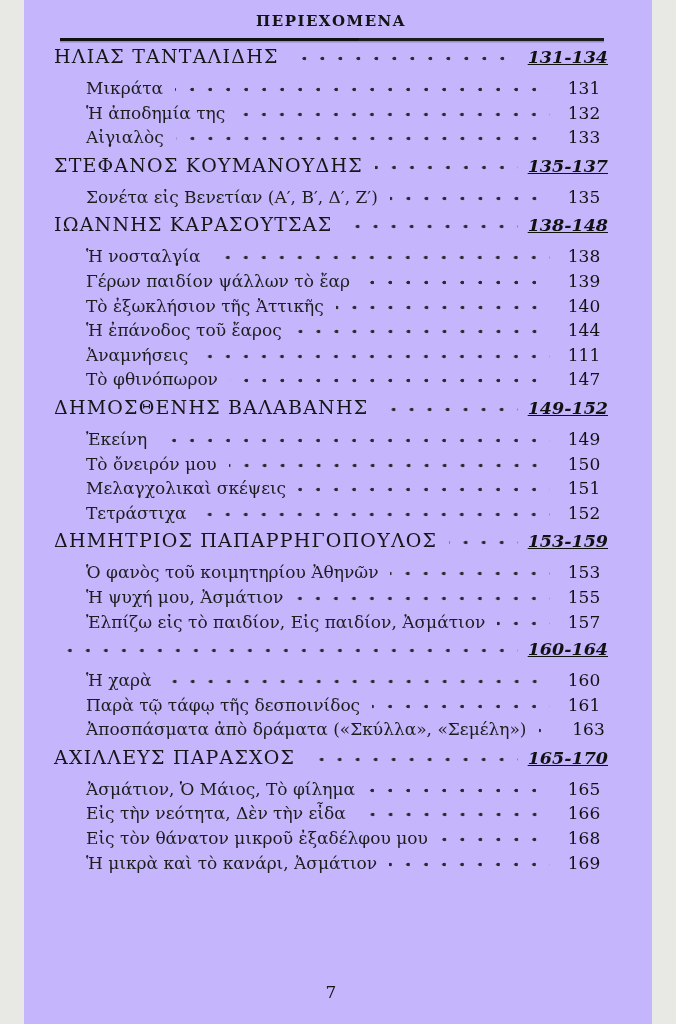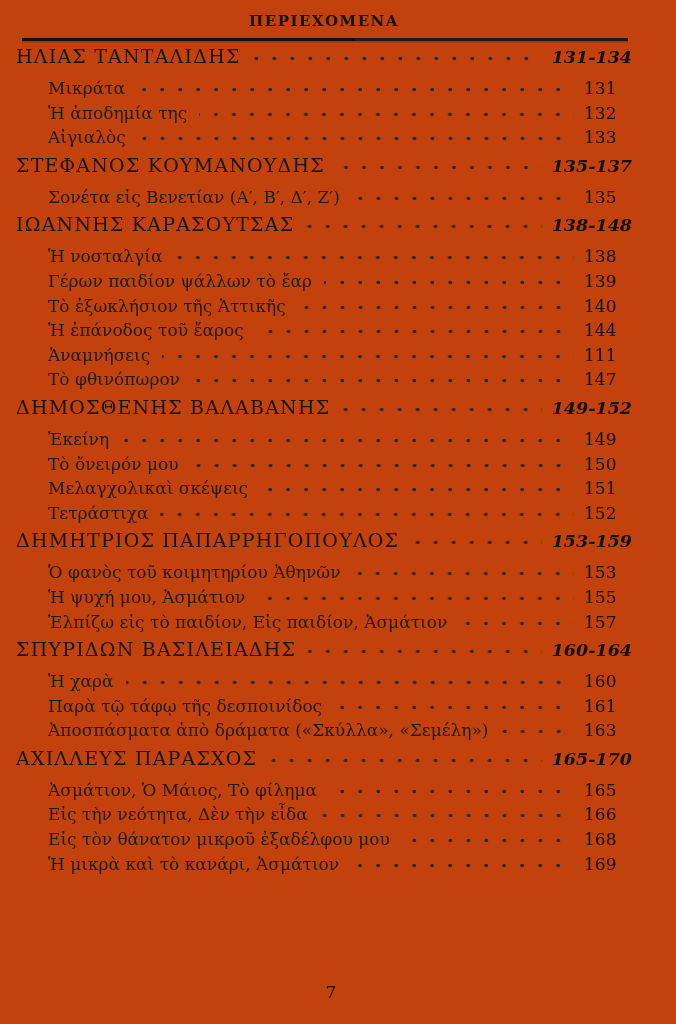--- a/index.html
+++ b/index.html
@@ -2,27 +2,27 @@
 <html><head>
 <meta charset="utf-8">
 <style>
   html, body { margin: 0; padding: 0; }
   body {
     background: #e8e8e4;
     font-family: "DejaVu Serif", "Liberation Serif", serif;
   }
   .page {
     position: relative;
-    width: 676px;
+    width: 628px;
     height: 1024px;
     margin: 0 auto;
-    background: #c2410c;
+    background: #c4b5fd;
     color: #1b1b1b;
     box-sizing: border-box;
-    padding: 12px 44px 0 16px;
+    padding: 12px 44px 0 30px;
     overflow: hidden;
   }
   .running-head {
     text-align: center;
     font-weight: bold;
     font-size: 15px;
     line-height: 18px;
     letter-spacing: 1.5px;
     color: #141414;
   }
@@ -47,34 +47,35 @@
     color: #161616;
   }
   .pages.range {
     font-style: italic;
     font-weight: bold;
     font-size: 17.5px;
     min-width: 64px;
     text-align: right;
     white-space: nowrap;
     color: #121212;
+    text-decoration: underline;
   }
   .entries { margin-top: 6px; }
   .entry-row {
     line-height: 24.6px;
     font-size: 17px;
     padding-left: 32px;
   }
   .title {
     white-space: nowrap;
     color: #1d1d1d;
   }
   .page-num {
     min-width: 48px;
-    text-align: left;
+    text-align: center;
     font-size: 17px;
     white-space: nowrap;
     color: #121212;
   }
   .leader {
     flex: 1;
     align-self: baseline;
     height: 5px;
     margin: 0 10px 0 12px;
     transform: translateY(-2px);
@@ -244,21 +245,20 @@
   <div class="row entry-row">
     <span class="title">Ἐλπίζω εἰς τὸ παιδίον, Εἰς παιδίον, Ἀσμάτιον</span>
     <span class="leader"></span>
     <span class="page-num">157</span>
   </div>
 </div>
   </section>
 
   <section class="section">
     <div class="row heading-row">
-      <span class="author">ΣΠΥΡΙΔΩΝ ΒΑΣΙΛΕΙΑΔΗΣ</span>
       <span class="leader"></span>
       <span class="pages range">160-164</span>
     </div>
     <div class="entries">
   <div class="row entry-row">
     <span class="title">Ἡ χαρὰ</span>
     <span class="leader"></span>
     <span class="page-num">160</span>
   </div>
 

